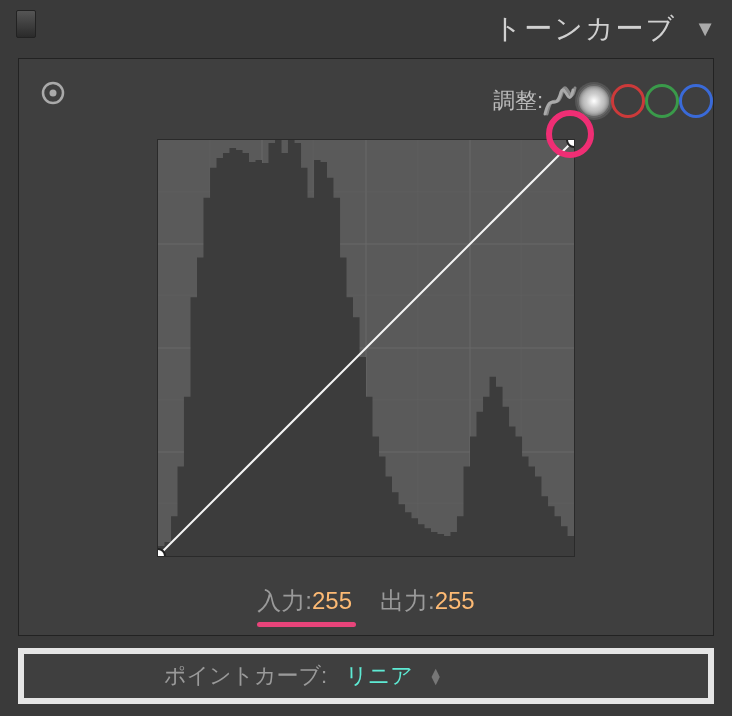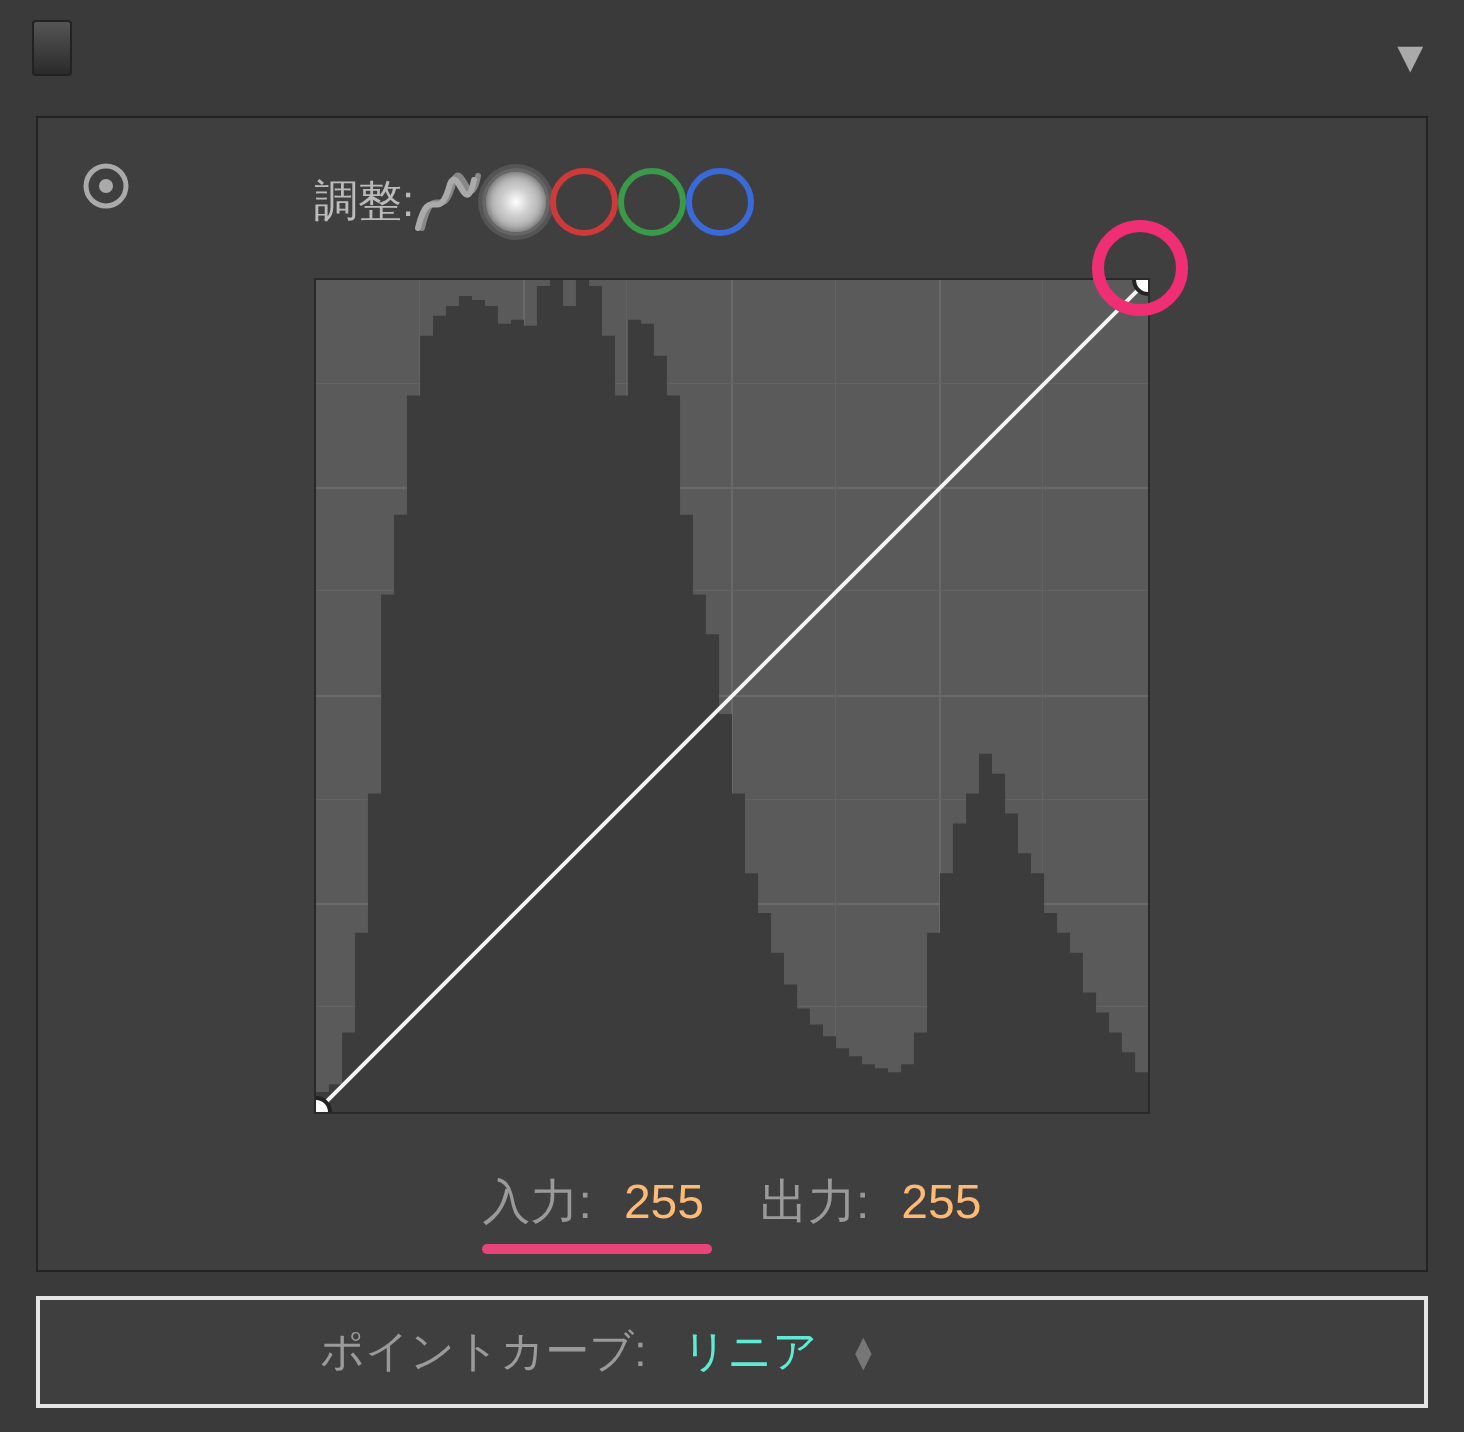--- a/index.html
+++ b/index.html
@@ -46,20 +46,21 @@
     background: #3f3f3f;
     padding: 18px 0 18px 0;
     position: relative;
   }
   .adjust-row {
     display: flex;
     align-items: center;
     padding-left: 38px;
     height: 48px;
     position: relative;
+    justify-content: flex-end;
   }
   .target-icon {
     position: absolute;
     left: 0;
     top: 6px;
     width: 28px; height: 28px;
     margin-left: 0;
   }
   .adjust-row .label {
     font-size: 22px;
@@ -106,21 +107,21 @@
     display: flex;
     justify-content: center;
     gap: 28px;
     margin-top: 28px;
     font-size: 24px;
     position: relative;
   }
   .io-row .pair {
     display: flex;
     align-items: baseline;
-    gap: 16px;
+    gap: 0;
     position: relative;
   }
   .io-row .pair .lbl { color: #9a9a9a; }
   .io-row .pair .val { color: #fdba74; }
   .underline-accent {
     position: absolute;
     height: 5px;
     background: #e8447a;
     border-radius: 3px;
     bottom: -10px;
@@ -129,21 +130,21 @@
   }
   .circle-accent {
     position: absolute;
     width: 48px; height: 48px;
     border: 6px solid #ef2e74;
     border-radius: 50%;
     pointer-events: none;
   }
   .footer {
     margin: 0 18px;
-    border: 2px solid #e5e5e5;
+    border: 6px solid #e5e5e5;
     background: #3f3f3f;
     height: 56px;
     display: flex;
     align-items: center;
     padding-left: 140px;
     gap: 10px;
     font-size: 22px;
     color: #9a9a9a;
   }
   .footer .val {
@@ -156,20 +157,21 @@
     line-height: 8px;
     margin-left: 6px;
   }
 </style>
 </head>
 <body>
 
 <div class="toggle-strip"></div>
 
 <div class="panel-header">
+  <span class="title">トーンカーブ</span>
   <span class="chevron">▼</span>
 </div>
 
 <div class="panel-body">
 
   <svg class="target-icon" viewBox="0 0 28 28" style="position:absolute; left:20px; top:20px;">
     <circle cx="14" cy="14" r="10" fill="none" stroke="#aaa" stroke-width="2.5"></circle>
     <circle cx="14" cy="14" r="3.5" fill="#aaa"></circle>
   </svg>
 

